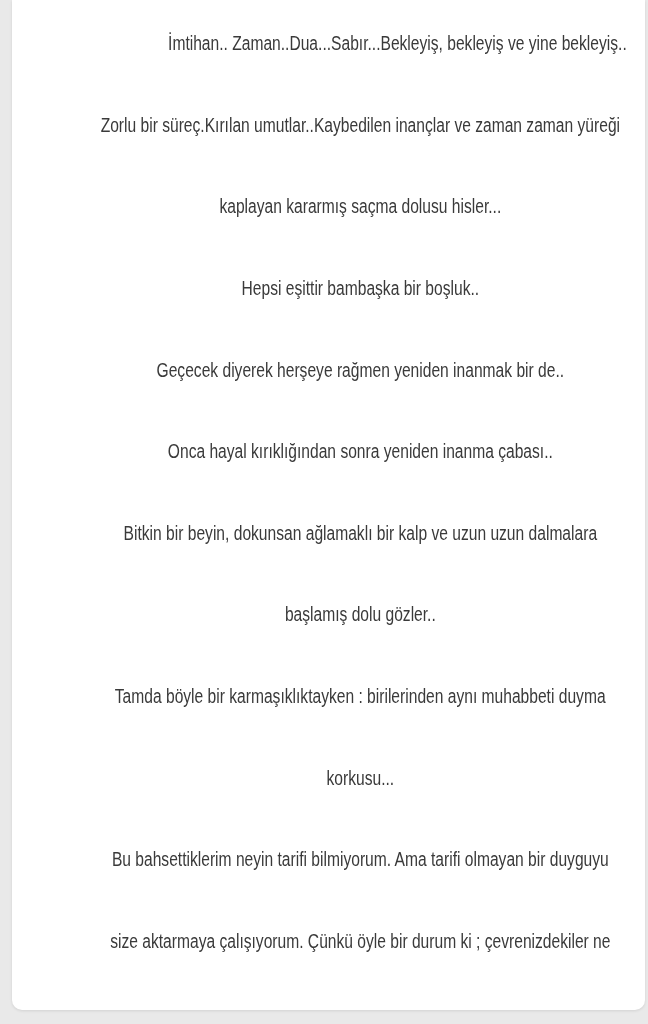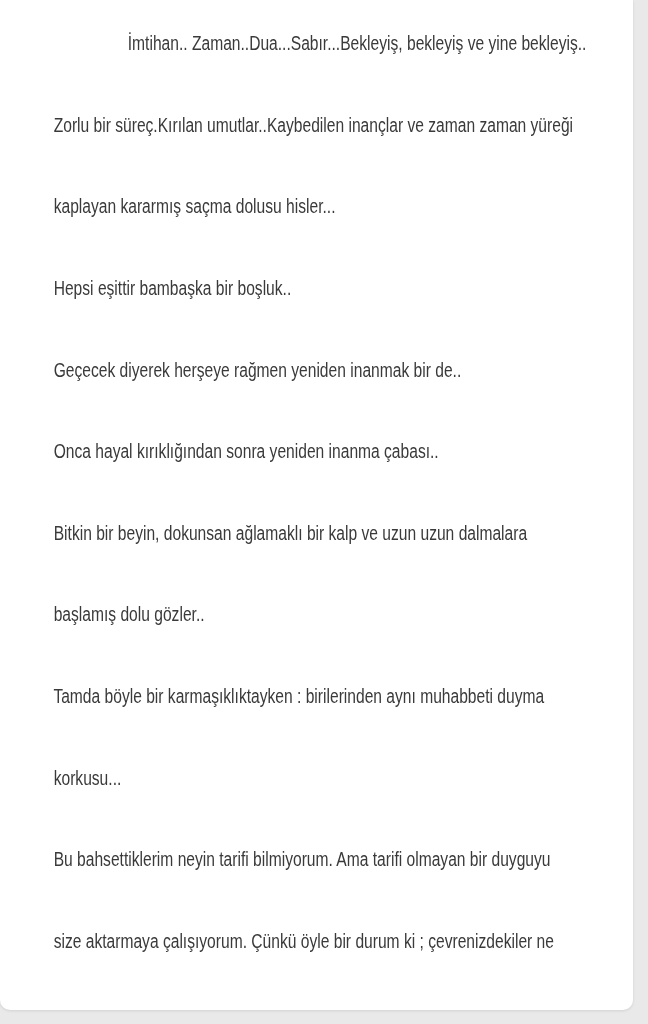--- a/index.html
+++ b/index.html
@@ -10,28 +10,29 @@
   .page {
     position: relative;
     width: 648px;
     height: 1024px;
     background: #e9e9e9;
     overflow: hidden;
     font-family: "Liberation Sans", "DejaVu Sans", sans-serif;
   }
   .card {
     position: absolute;
-    left: 0;
+    left: 12px;
     top: 0;
     width: 633px;
     height: 1010px;
     background: #ffffff;
     border-radius: 0 0 10px 10px;
     box-shadow: 0 1px 3px rgba(0,0,0,0.10);
     overflow: hidden;
+    text-align: center;
   }
   .text-block {
     position: absolute;
     left: 19px;
     top: 3px;
     width: 800px;
   }
   .line {
     font-size: 20px;
     line-height: 27.2px;

